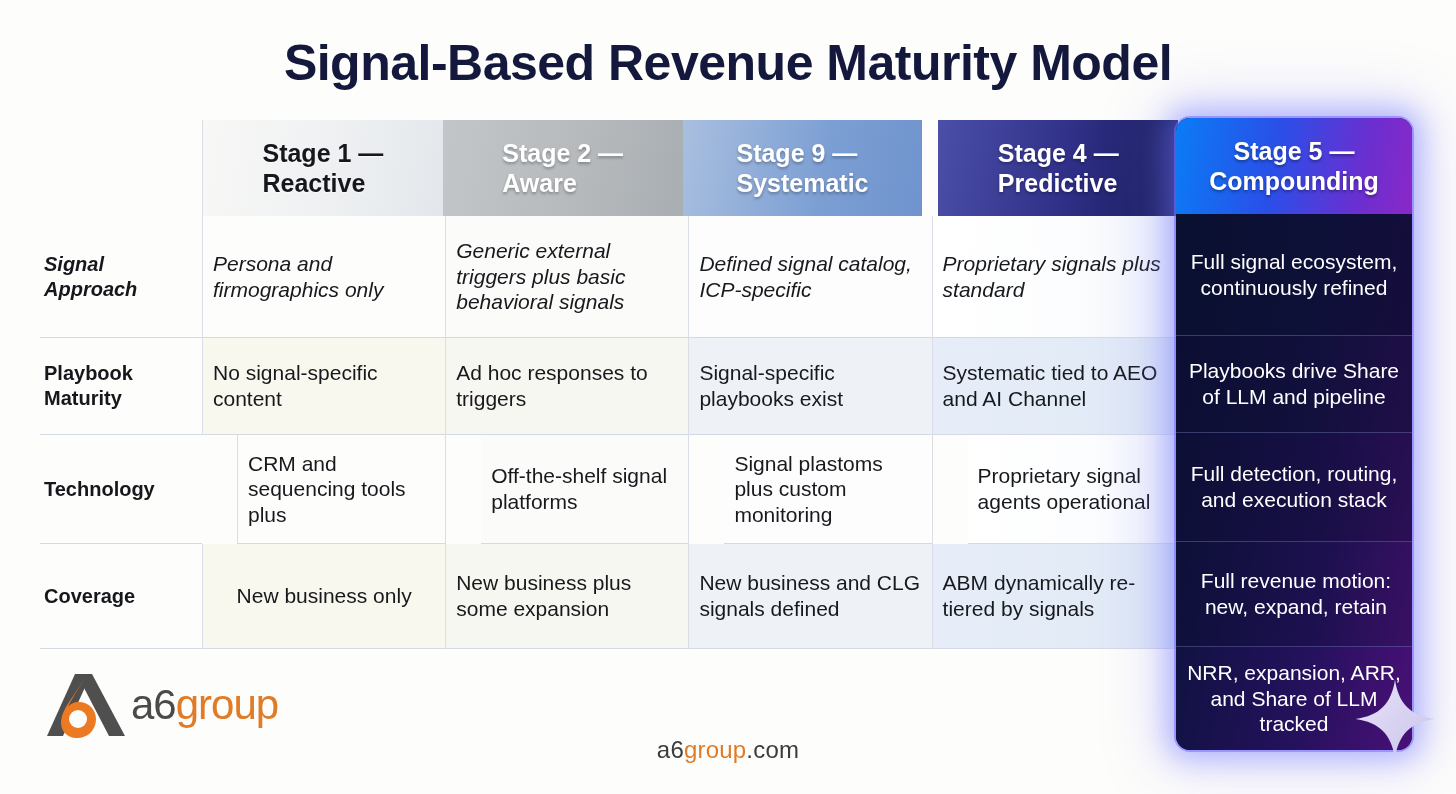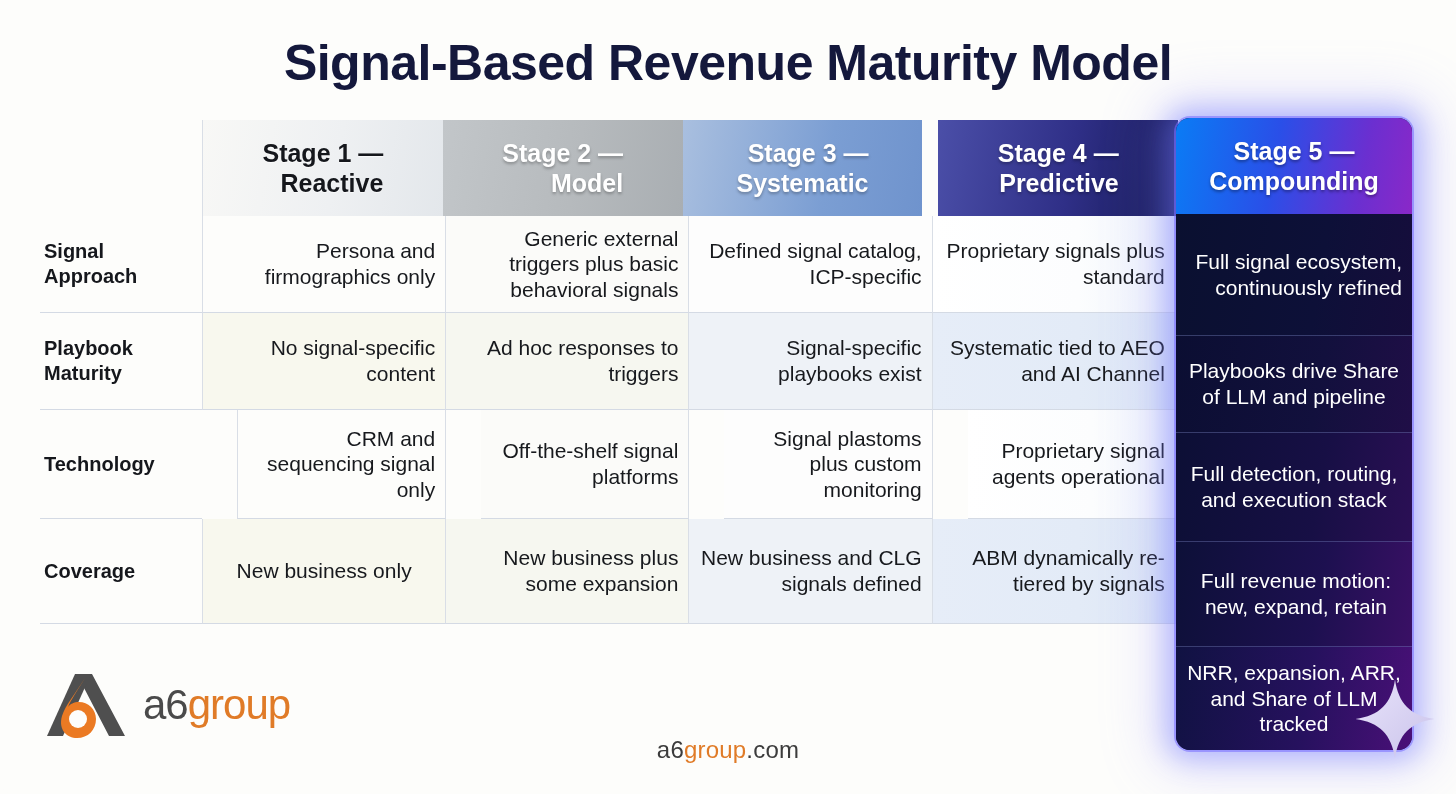--- a/index.html
+++ b/index.html
@@ -31,21 +31,21 @@
     display:flex; align-items:center;
     padding-left:4px; padding-right:8px;
     font-size:20px; font-weight:bold; color:#15171c;
     line-height:1.25;
     border-bottom:1px solid #d4dae4;
   }
   .rowlabel.nb{ border-bottom:none; }
   .cell{
     flex:1 1 0; min-width:0;
     display:flex; align-items:center; justify-content:center;
-    text-align:right;
+    text-align:left;
     font-size:21px; line-height:1.22;
     color:#17191d;
     padding:8px 10px;
     border-right:1px solid #d9dee6;
     border-bottom:1px solid #d4dae4;
   }
   .cell.c1{ border-left:1px solid #d9dee6; }
 
   
   .hdr{
@@ -102,33 +102,33 @@
   }
   .s5cell{
     display:flex; align-items:center; justify-content:center;
     text-align:center;
     color:#ffffff;
     font-size:21px; line-height:1.22;
     padding:6px 10px;
     border-bottom:1px solid rgba(170,180,255,.28);
   }
   .s5cell:last-child{ border-bottom:none; }
-  .s5r1{ height:122px; background:linear-gradient(100deg,#0a1030 0%,#0d1038 60%,#160d3c 100%);text-align:right; }
+  .s5r1{ height:122px; background:linear-gradient(100deg,#0a1030 0%,#0d1038 60%,#160d3c 100%); }
   .s5r2{ height:97px;  background:linear-gradient(100deg,#0b0e32 0%,#12103d 60%,#200e47 100%); }
   .s5r3{ height:109px; background:linear-gradient(100deg,#0c0f35 0%,#170f45 60%,#2b0f55 100%); }
   .s5r4{ height:105px; background:linear-gradient(100deg,#0d1038 0%,#1d1050 60%,#3a1065 100%);padding-left:14px; }
   .s5r5{ height:103px; background:linear-gradient(100deg,#101242 0%,#26115e 55%,#4a1078 100%); }
 
   .sparkle{
     position:absolute; left:1352px; top:676px;
     width:86px; height:86px; z-index:6; pointer-events:none;
   }
 
   
-  .logo{ position:absolute; left:45px; top:672px; display:flex; align-items:center; gap:12px; }
+  .logo{ position:absolute; left:45px; top:672px; display:flex; align-items:center; }
   .logomark{ width:86px; height:66px; }
   .logotext{ font-size:42px; font-weight:500; letter-spacing:-1px; line-height:1; }
   .lt-a6{ color:#4a4a4a; }
   .lt-group{ color:#e07b27; }
 
   .domain{
     position:absolute; left:0; top:736px; width:1456px;
     text-align:center; font-size:24px; color:#3c3c3c; letter-spacing:0.2px;
   }
   .dm-group{ color:#e07b27; }
@@ -146,59 +146,59 @@
       <div class="rowlabel nb"></div>
       <div class="cell c1 hdr h1">
         <div>
           <span>Stage 1 —</span><br>
           <span>Reactive</span>
         </div>
       </div>
       <div class="cell c2 hdr h2">
         <div>
           <span>Stage 2 —</span><br>
-          <span>Model</span>
+          <span>Aware</span>
         </div>
       </div>
       <div class="cell c3 hdr h3">
         <div>
-          <span>Stage 3 —</span><br>
+          <span>Stage 9 —</span><br>
           <span>Systematic</span>
         </div>
       </div>
       <div class="cell c4 hdr h4">
         <div>
           <span>Stage 4 —</span><br>
           <span>Predictive</span>
         </div>
       </div>
       <div class="cell c5 hdr"></div>
     </div>
 
-    <div class="row rA" style="height:97px;">
+    <div class="row rA" style="height:122px;font-style:italic;">
       <div class="rowlabel">Signal Approach</div>
       <div class="cell c1">Persona and firmographics only</div>
       <div class="cell c2">Generic external triggers plus basic behavioral signals</div>
       <div class="cell c3">Defined signal catalog, ICP-specific</div>
       <div class="cell c4">Proprietary signals plus standard</div>
       <div class="cell c5"></div>
     </div>
 
     <div class="row rB" style="height:97px;">
       <div class="rowlabel">Playbook Maturity</div>
       <div class="cell c1">No signal-specific content</div>
       <div class="cell c2">Ad hoc responses to triggers</div>
       <div class="cell c3">Signal-specific playbooks exist</div>
       <div class="cell c4">Systematic tied to AEO and AI Channel</div>
       <div class="cell c5"></div>
     </div>
 
     <div class="row rA" style="height:109px;gap:35px;">
       <div class="rowlabel">Technology</div>
-      <div class="cell c1">CRM and sequencing signal only</div>
+      <div class="cell c1">CRM and sequencing tools plus</div>
       <div class="cell c2">Off-the-shelf signal platforms</div>
       <div class="cell c3">Signal plastoms plus custom monitoring</div>
       <div class="cell c4">Proprietary signal agents operational</div>
       <div class="cell c5"></div>
     </div>
 
     <div class="row rB" style="height:105px;">
       <div class="rowlabel">Coverage</div>
       <div class="cell c1">New business only</div>
       <div class="cell c2">New business plus some expansion</div>

